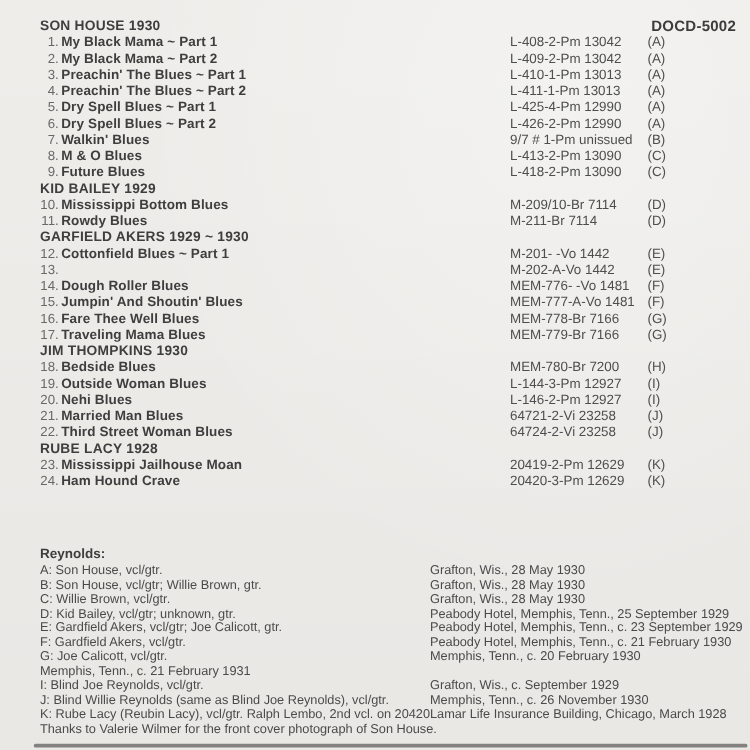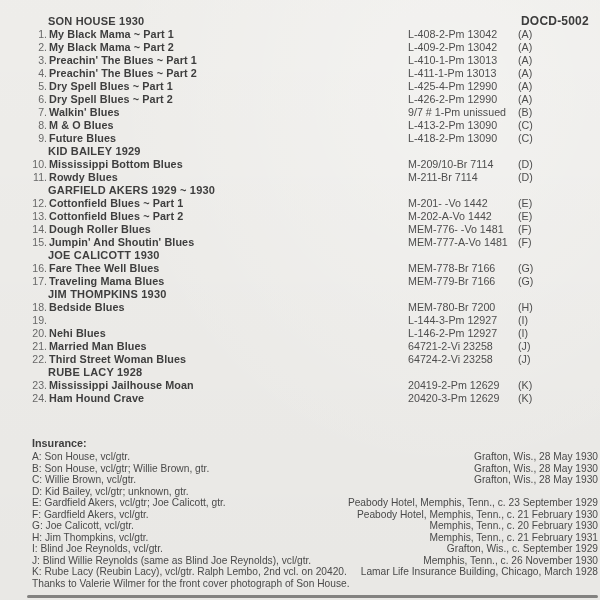--- a/index.html
+++ b/index.html
@@ -15,21 +15,21 @@
       radial-gradient(ellipse at 75% 15%, rgba(255,255,255,0.30), transparent 55%),
       linear-gradient(180deg, rgba(0,0,0,0.012), rgba(0,0,0,0.035));
   }
   .catalog{
     position:absolute;left:521px;top:15px;
     font-weight:bold;font-size:12px;line-height:13px;color:#3c3c3c;
     letter-spacing:0.2px;
   }
   .track-list{position:absolute;left:0;top:15px;width:600px;}
   .artist-header{
-    height:13px;line-height:13px;padding-left:48px;
+    height:13px;line-height:13px;padding-left:32px;
     font-weight:bold;font-size:11px;color:#3e3e3e;letter-spacing:0.2px;
     white-space:nowrap;
   }
   .track-row{position:relative;height:13px;line-height:13px;white-space:nowrap;}
   .track-row .num{
     position:absolute;left:18px;width:29px;text-align:right;
     font-size:10.6px;color:#686868;
   }
   .track-row .title{
     position:absolute;left:49px;
@@ -43,21 +43,21 @@
     position:absolute;left:518px;
     font-size:10.7px;color:#4e4e4e;
   }
   .personnel{position:absolute;left:32px;top:437px;width:566px;}
   .personnel-heading{
     font-weight:bold;font-size:10.8px;line-height:13px;color:#3e3e3e;
     margin-bottom:1px;
   }
   .personnel-row{
     display:flex;align-items:baseline;
-    font-size:10.2px;line-height:11.55px;color:#4a4a4a;white-space:nowrap;justify-content:space-between;
+    font-size:10.2px;line-height:11.55px;color:#4a4a4a;white-space:nowrap;
   }
   .personnel-row .credit{width:312px;flex:none;overflow:visible;}
   .personnel-row .location{flex:none;}
   .thanks{
     font-size:10.2px;line-height:11.55px;color:#4a4a4a;white-space:nowrap;
   }
   .bottom-streak{
     position:absolute;left:27px;right:2px;top:595px;height:3px;
     background:#6d6c6a;border-radius:2px;filter:blur(0.6px);opacity:0.82;
   }
@@ -138,37 +138,35 @@
       </div>
       <div class="artist-header">GARFIELD AKERS 1929 ~ 1930</div>
       <div class="track-row">
         <span class="num">12.</span>
         <span class="title">Cottonfield Blues ~ Part 1</span>
         <span class="matrix">M-201- -Vo 1442</span>
         <span class="code">(E)</span>
       </div>
       <div class="track-row">
         <span class="num">13.</span>
-        <span class="title">Cottonfield Blues ~ Part 2</span>
         <span class="matrix">M-202-A-Vo 1442</span>
         <span class="code">(E)</span>
       </div>
       <div class="track-row">
         <span class="num">14.</span>
         <span class="title">Dough Roller Blues</span>
         <span class="matrix">MEM-776- -Vo 1481</span>
         <span class="code">(F)</span>
       </div>
       <div class="track-row">
         <span class="num">15.</span>
         <span class="title">Jumpin' And Shoutin' Blues</span>
         <span class="matrix">MEM-777-A-Vo 1481</span>
         <span class="code">(F)</span>
       </div>
-      <div class="artist-header">JOE CALICOTT 1930</div>
       <div class="track-row">
         <span class="num">16.</span>
         <span class="title">Fare Thee Well Blues</span>
         <span class="matrix">MEM-778-Br 7166</span>
         <span class="code">(G)</span>
       </div>
       <div class="track-row">
         <span class="num">17.</span>
         <span class="title">Traveling Mama Blues</span>
         <span class="matrix">MEM-779-Br 7166</span>
@@ -176,20 +174,21 @@
       </div>
       <div class="artist-header">JIM THOMPKINS 1930</div>
       <div class="track-row">
         <span class="num">18.</span>
         <span class="title">Bedside Blues</span>
         <span class="matrix">MEM-780-Br 7200</span>
         <span class="code">(H)</span>
       </div>
       <div class="track-row">
         <span class="num">19.</span>
+        <span class="title">Outside Woman Blues</span>
         <span class="matrix">L-144-3-Pm 12927</span>
         <span class="code">(I)</span>
       </div>
       <div class="track-row">
         <span class="num">20.</span>
         <span class="title">Nehi Blues</span>
         <span class="matrix">L-146-2-Pm 12927</span>
         <span class="code">(I)</span>
       </div>
       <div class="track-row">
@@ -212,51 +211,51 @@
         <span class="code">(K)</span>
       </div>
       <div class="track-row">
         <span class="num">24.</span>
         <span class="title">Ham Hound Crave</span>
         <span class="matrix">20420-3-Pm 12629</span>
         <span class="code">(K)</span>
       </div>
     </div>
   <div class="personnel">
-    <div class="personnel-heading">Insurance:</div>
+    <div class="personnel-heading">Reynolds:</div>
     <div id="personnel-list">
         <div class="personnel-row">
           <span class="credit">A: Son House, vcl/gtr.</span>
           <span class="location">Grafton, Wis., 28 May 1930</span>
         </div>
         <div class="personnel-row">
           <span class="credit">B: Son House, vcl/gtr; Willie Brown, gtr.</span>
           <span class="location">Grafton, Wis., 28 May 1930</span>
         </div>
         <div class="personnel-row">
           <span class="credit">C: Willie Brown, vcl/gtr.</span>
           <span class="location">Grafton, Wis., 28 May 1930</span>
         </div>
         <div class="personnel-row">
           <span class="credit">D: Kid Bailey, vcl/gtr; unknown, gtr.</span>
+          <span class="location">Peabody Hotel, Memphis, Tenn., 25 September 1929</span>
         </div>
         <div class="personnel-row">
           <span class="credit">E: Gardfield Akers, vcl/gtr; Joe Calicott, gtr.</span>
           <span class="location">Peabody Hotel, Memphis, Tenn., c. 23 September 1929</span>
         </div>
         <div class="personnel-row">
           <span class="credit">F: Gardfield Akers, vcl/gtr.</span>
           <span class="location">Peabody Hotel, Memphis, Tenn., c. 21 February 1930</span>
         </div>
         <div class="personnel-row">
           <span class="credit">G: Joe Calicott, vcl/gtr.</span>
           <span class="location">Memphis, Tenn., c. 20 February 1930</span>
         </div>
         <div class="personnel-row">
-          <span class="credit">H: Jim Thompkins, vcl/gtr.</span>
           <span class="location">Memphis, Tenn., c. 21 February 1931</span>
         </div>
         <div class="personnel-row">
           <span class="credit">I: Blind Joe Reynolds, vcl/gtr.</span>
           <span class="location">Grafton, Wis., c. September 1929</span>
         </div>
         <div class="personnel-row">
           <span class="credit">J: Blind Willie Reynolds (same as Blind Joe Reynolds), vcl/gtr.</span>
           <span class="location">Memphis, Tenn., c. 26 November 1930</span>
         </div>

